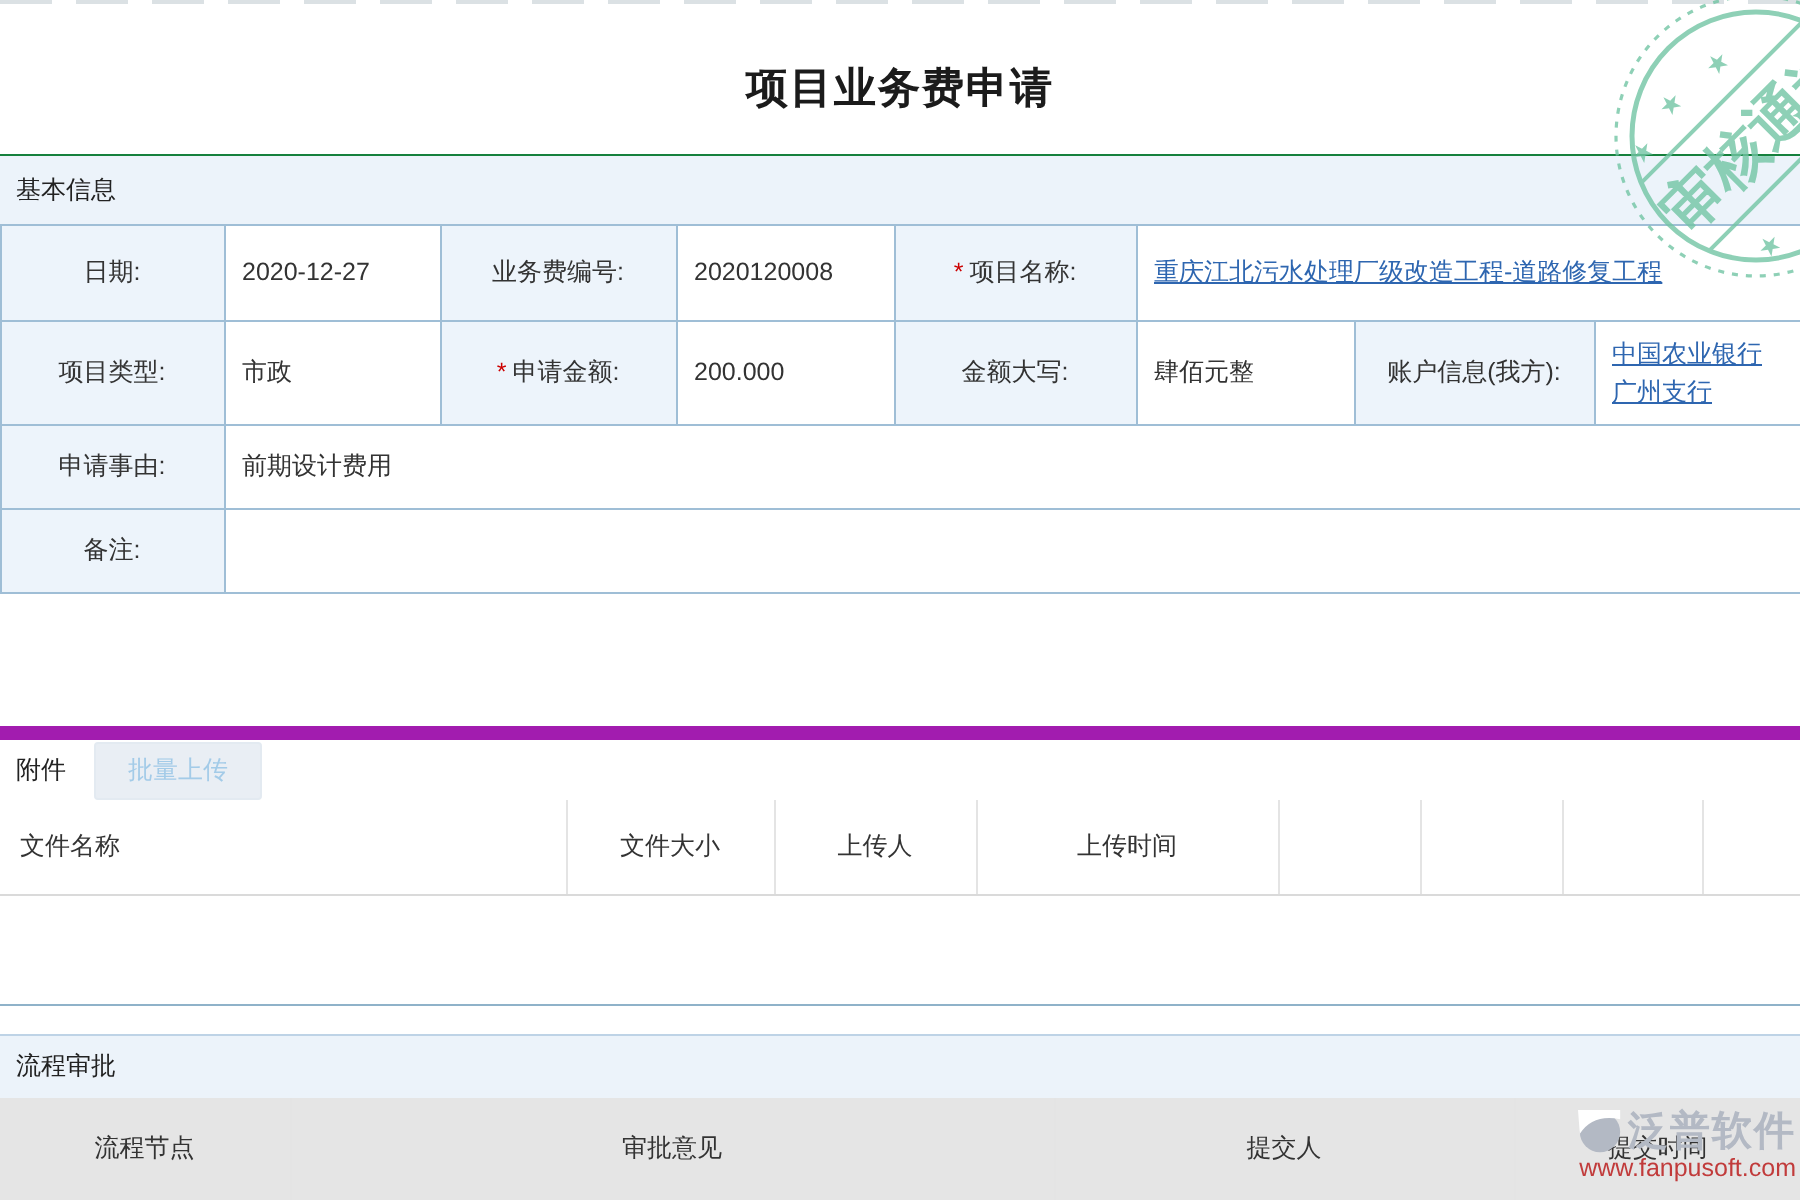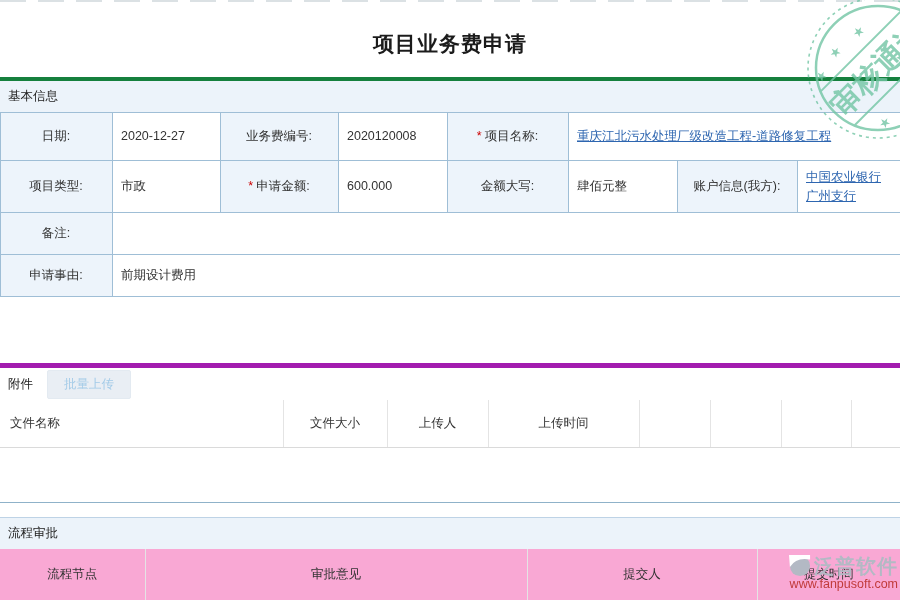--- a/index.html
+++ b/index.html
@@ -13,42 +13,42 @@
     position:absolute;top:0;left:0;width:900px;height:2px;
     background:repeating-linear-gradient(90deg,#dbe1e4 0 26px,transparent 26px 38px);
   }
   .page-title{
     position:absolute;top:30px;left:0;width:900px;
     text-align:center;font-size:21px;font-weight:700;color:#1b1b1b;
     letter-spacing:1px;margin:0;
   }
   .band{
     position:absolute;left:0;width:900px;background:#ecf3fa;
-    border-top:4px solid #15803d;box-sizing:border-box;
+    border-top:1px solid #15803d;box-sizing:border-box;
     font-size:12.5px;color:#222;display:flex;align-items:center;
     padding-left:8px;
   }
   .band-basic{top:77px;height:35px;}
   .band-approval{top:517px;height:32px;border-top:1px solid #bed3e6;text-align:center;}
 
   table{border-collapse:collapse;table-layout:fixed;}
   .basic-table{position:absolute;top:112px;left:0;width:900px;}
   .basic-table td{
     border:1px solid #9fbed6;font-size:12.5px;color:#333;
     padding:2px 8px;box-sizing:border-box;vertical-align:middle;
     word-break:break-all;line-height:1.45;
   }
   .basic-table td.lbl{background:#edf4fb;text-align:center;padding-right:9px;}
   .basic-table td.val{background:#ffffff;text-align:left;}
   .req{color:#cc0000;margin-right:3px;font-size:12.5px;}
   a.link{color:#2e66b0;text-decoration:underline;cursor:pointer;}
 
   .att-row{
     position:absolute;top:363px;left:0;width:900px;height:37px;
-    border-top:5px solid #a21caf;box-sizing:border-box;
+    border-top:7px solid #a21caf;box-sizing:border-box;
     display:flex;align-items:center;padding-left:8px;font-size:12.5px;color:#222;
   }
   .upload-btn{
     display:inline-block;margin-left:14px;padding:5px 16px;
     background:#e9eef4;color:#a3cbe8;border:1px solid #e3eaf1;
     border-radius:2px;font-size:12.5px;cursor:pointer;
   }
   .att-head{position:absolute;top:400px;left:0;width:900px;height:47px;}
   .att-head td{
     border-right:1px solid #e4e4e4;border-bottom:1px solid #dadada;
@@ -57,21 +57,21 @@
   }
   .att-head td:first-child{text-align:left;padding-left:10px;}
   .att-head td:last-child{border-right:none;}
 
   .divider{position:absolute;left:0;width:900px;height:0;border-top:1px solid #8fb2c9;}
   .divider-mid{top:502px;}
 
   .appr-head{position:absolute;top:549px;left:0;width:900px;height:51px;}
   .appr-head td{
     border-right:1px solid #e4e4e4;font-size:12.5px;color:#333;
-    text-align:center;vertical-align:middle;background:#f9a8d4;box-sizing:border-box;
+    text-align:center;vertical-align:middle;background:#e5e5e5;box-sizing:border-box;
   }
   .appr-head td:last-child{border-right:none;}
 
   .stamp{position:absolute;top:0;left:772px;width:150px;height:152px;opacity:.8;pointer-events:none;z-index:4;}
   .logo{
     position:absolute;right:2px;bottom:8px;z-index:6;text-align:right;
     line-height:1.1;
   }
   .logo-row{display:flex;align-items:center;justify-content:flex-end;gap:3px;}
   .logo-name{font-size:20px;font-weight:700;color:#b3b9c4;letter-spacing:1px;}
@@ -111,35 +111,35 @@
     <td class="val" colspan="3">
       <a class="link">重庆江北污水处理厂级改造工程-道路修复工程</a>
     </td>
   </tr>
   <tr style="height:52px">
     <td class="lbl">项目类型:</td>
     <td class="val">市政</td>
     <td class="lbl">
       <span class="req">*</span><span>申请金额:</span>
     </td>
-    <td class="val">600.000</td>
+    <td class="val">200.000</td>
     <td class="lbl">金额大写:</td>
     <td class="val">肆佰元整</td>
     <td class="lbl">账户信息(我方):</td>
     <td class="val">
       <a class="link">中国农业银行广州支行</a>
     </td>
   </tr>
   <tr style="height:42px">
+    <td class="lbl">申请事由:</td>
+    <td class="val" colspan="7">前期设计费用</td>
+  </tr>
+  <tr style="height:42px">
     <td class="lbl">备注:</td>
     <td class="val" colspan="7"></td>
-  </tr>
-  <tr style="height:42px">
-    <td class="lbl">申请事由:</td>
-    <td class="val" colspan="7">前期设计费用</td>
   </tr>
 </tbody>
   </table>
 
 <div class="att-row">
   <span>附件</span>
   <span class="upload-btn">批量上传</span>
 </div>
 
 <table class="att-head">

